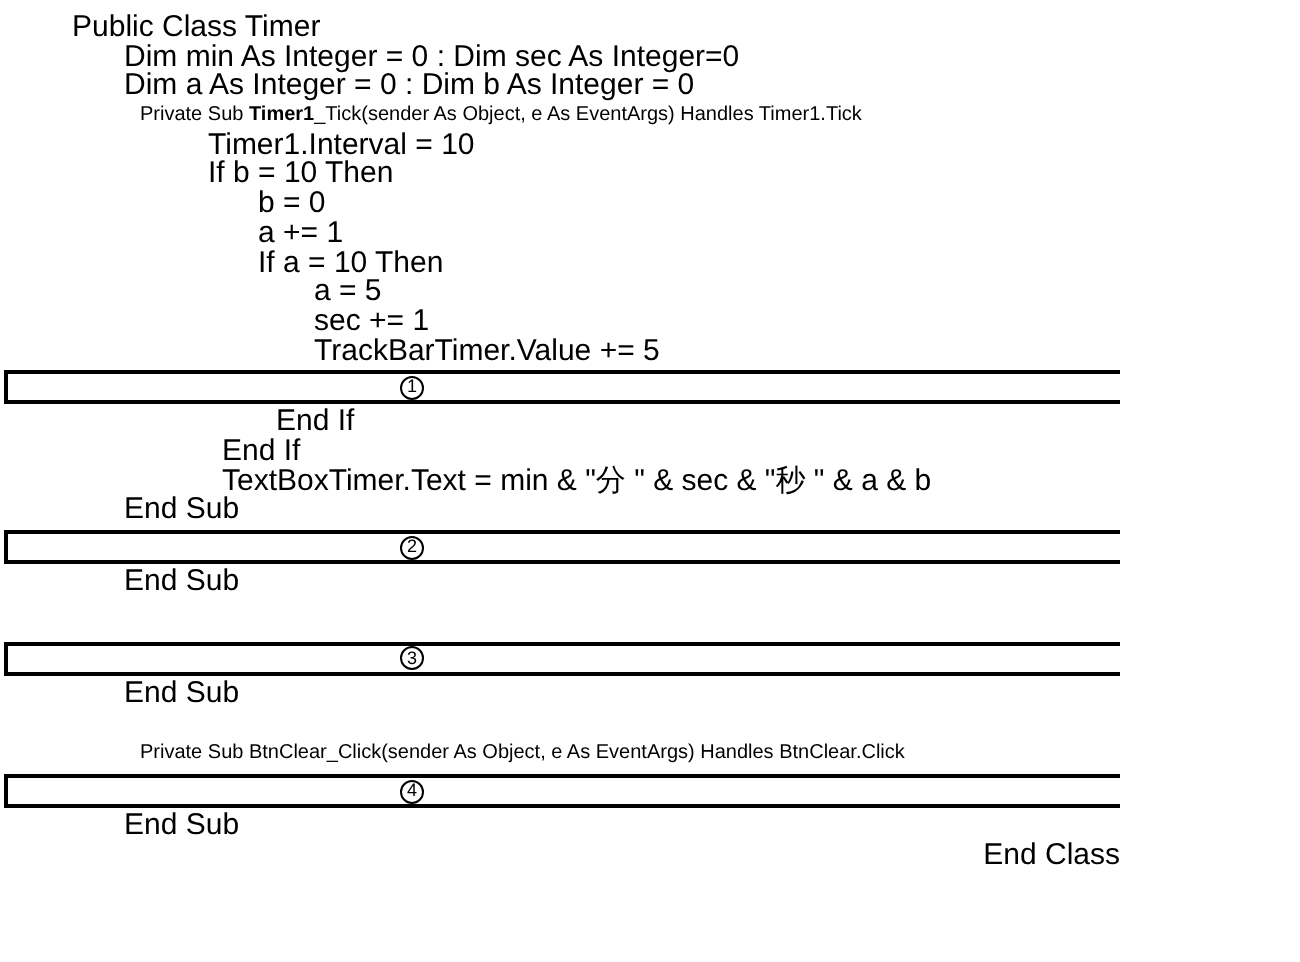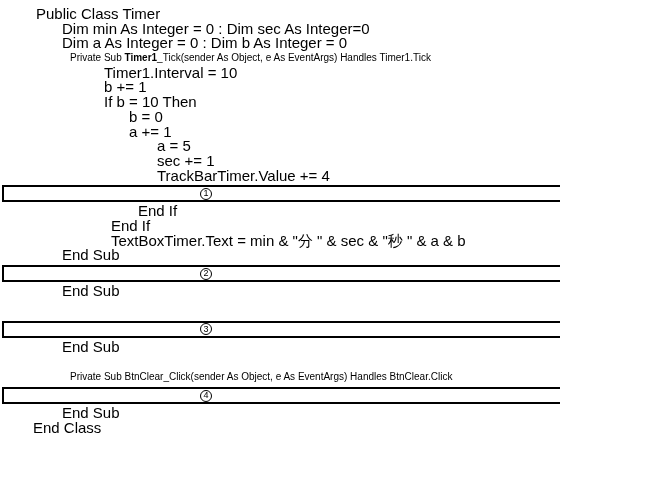--- a/index.html
+++ b/index.html
@@ -19,21 +19,21 @@
     line-height: 14.7px;
     font-size: 15px;
     white-space: pre;
   }
   .sub {
     font-size: 10px;
   }
   .b { font-weight: bold; }
   
   .i1  { margin-left: 36px;  }  
-  .i1b { margin-left: 33px;  }
+  .i1b { margin-left: 33px; text-align: right;  }
   .i2  { margin-left: 62px;  }  
   .is  { margin-left: 70px;  }  
   .i3  { margin-left: 104px; }
   .i3b { margin-left: 111px; }
   .i4  { margin-left: 129px; }
   .i4b { margin-left: 138px; }
   .i5  { margin-left: 157px; }
   .blank-box {
     box-sizing: border-box;
     margin: 2px 2px 2px 2px;
@@ -65,27 +65,27 @@
 
 <div class="page">
 
   <div class="line i1">Public Class Timer</div>
   <div class="line i2">Dim min As Integer = 0 : Dim sec As Integer=0</div>
   <div class="line i2">Dim a As Integer = 0 : Dim b As Integer = 0</div>
 
   <div class="line is sub"><span>Private Sub </span><span class="b">Timer1</span><span>_Tick(sender As Object, e As EventArgs) Handles Timer1.Tick</span></div>
 
   <div class="line i3">Timer1.Interval = 10</div>
-  <div class="line i3">b += 1</div>
   <div class="line i3">If b = 10 Then</div>
   <div class="line i4">b = 0</div>
   <div class="line i4">a += 1</div>
+  <div class="line i4">If a = 10 Then</div>
   <div class="line i5">a = 5</div>
   <div class="line i5">sec += 1</div>
-  <div class="line i5">TrackBarTimer.Value += 4</div>
+  <div class="line i5">TrackBarTimer.Value += 5</div>
 
   <div class="blank-box">
     <span class="circ">
         <span>1</span>
       </span>
   </div>
 
   <div class="line i4b">End If</div>
   <div class="line i3b">End If</div>
   <div class="line i3b">TextBoxTimer.Text = min &amp; "分 " &amp; sec &amp; "秒 " &amp; a &amp; b</div>

